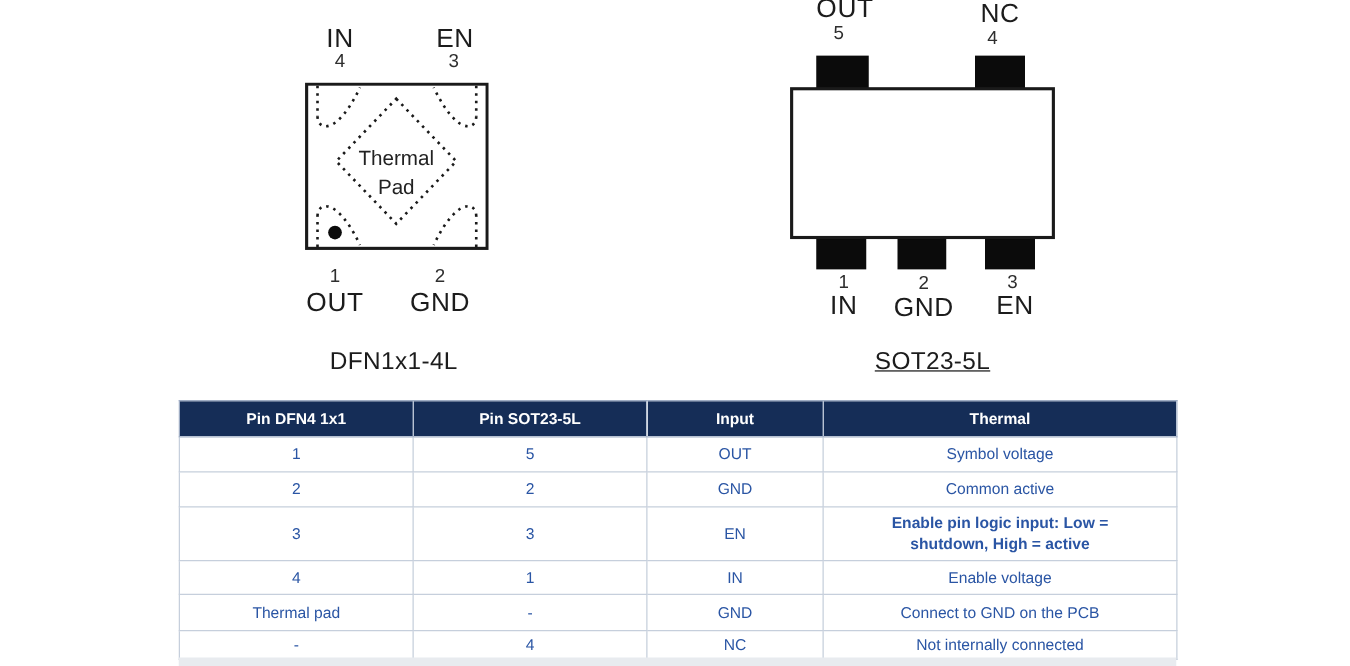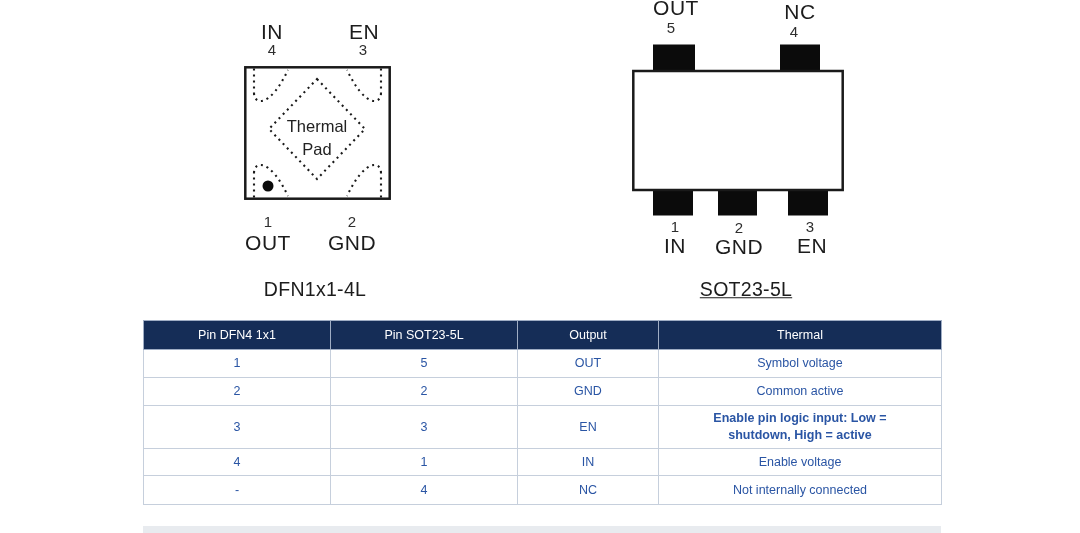--- a/index.html
+++ b/index.html
@@ -19,21 +19,21 @@
   
   .pin-table{
     position:absolute;left:143px;top:320px;width:798px;
     border-collapse:collapse;table-layout:fixed;
   }
   .pin-table th,.pin-table td{
     border:1px solid #c6cfdc;text-align:center;vertical-align:middle;
     padding:1px 6px;overflow:hidden;
   }
   .pin-table th{
-    background:#152d57;color:#ffffff;font-size:12.5px;font-weight:normal;
+    background:#152d57;color:#ffffff;font-size:12.5px;font-weight:bold;
     height:26px;border-color:#9fadc4;
   }
   .pin-table td{color:#2a55a4;font-size:12.5px;line-height:1.35;}
   .pin-table col.c1{width:187px;} .pin-table col.c2{width:187px;}
   .pin-table col.c3{width:141px;} .pin-table col.c4{width:283px;}
   .pin-table tbody tr:nth-child(1){height:28px;}
   .pin-table tbody tr:nth-child(2){height:28px;}
   .pin-table tbody tr:nth-child(3){height:43px;}
   .pin-table tbody tr:nth-child(4){height:27px;}
   .pin-table tbody tr:nth-child(5){height:29px;}
@@ -110,21 +110,21 @@
     <colgroup>
         <col class="c1">
         <col class="c2">
         <col class="c3">
         <col class="c4">
       </colgroup>
     <thead>
       <tr>
         <th>Pin DFN4 1x1</th>
         <th>Pin SOT23-5L</th>
-        <th>Output</th>
+        <th>Input</th>
         <th>Thermal</th>
       </tr>
     </thead>
     <tbody>
       <tr>
         <td>1</td>
         <td>5</td>
         <td>OUT</td>
         <td>Symbol voltage</td>
       </tr>
@@ -140,20 +140,26 @@
         <td>EN</td>
         <td style="padding:1px 28px;font-weight:bold;">Enable pin logic input: Low = shutdown, High = active</td>
       </tr>
       <tr>
         <td>4</td>
         <td>1</td>
         <td>IN</td>
         <td>Enable voltage</td>
       </tr>
       <tr>
+        <td>Thermal pad</td>
+        <td>-</td>
+        <td>GND</td>
+        <td>Connect to GND on the PCB</td>
+      </tr>
+      <tr>
         <td>-</td>
         <td>4</td>
         <td>NC</td>
         <td>Not internally connected</td>
       </tr>
     </tbody>
   </table>
 
   <div class="bottom-band"></div>
 </div>

